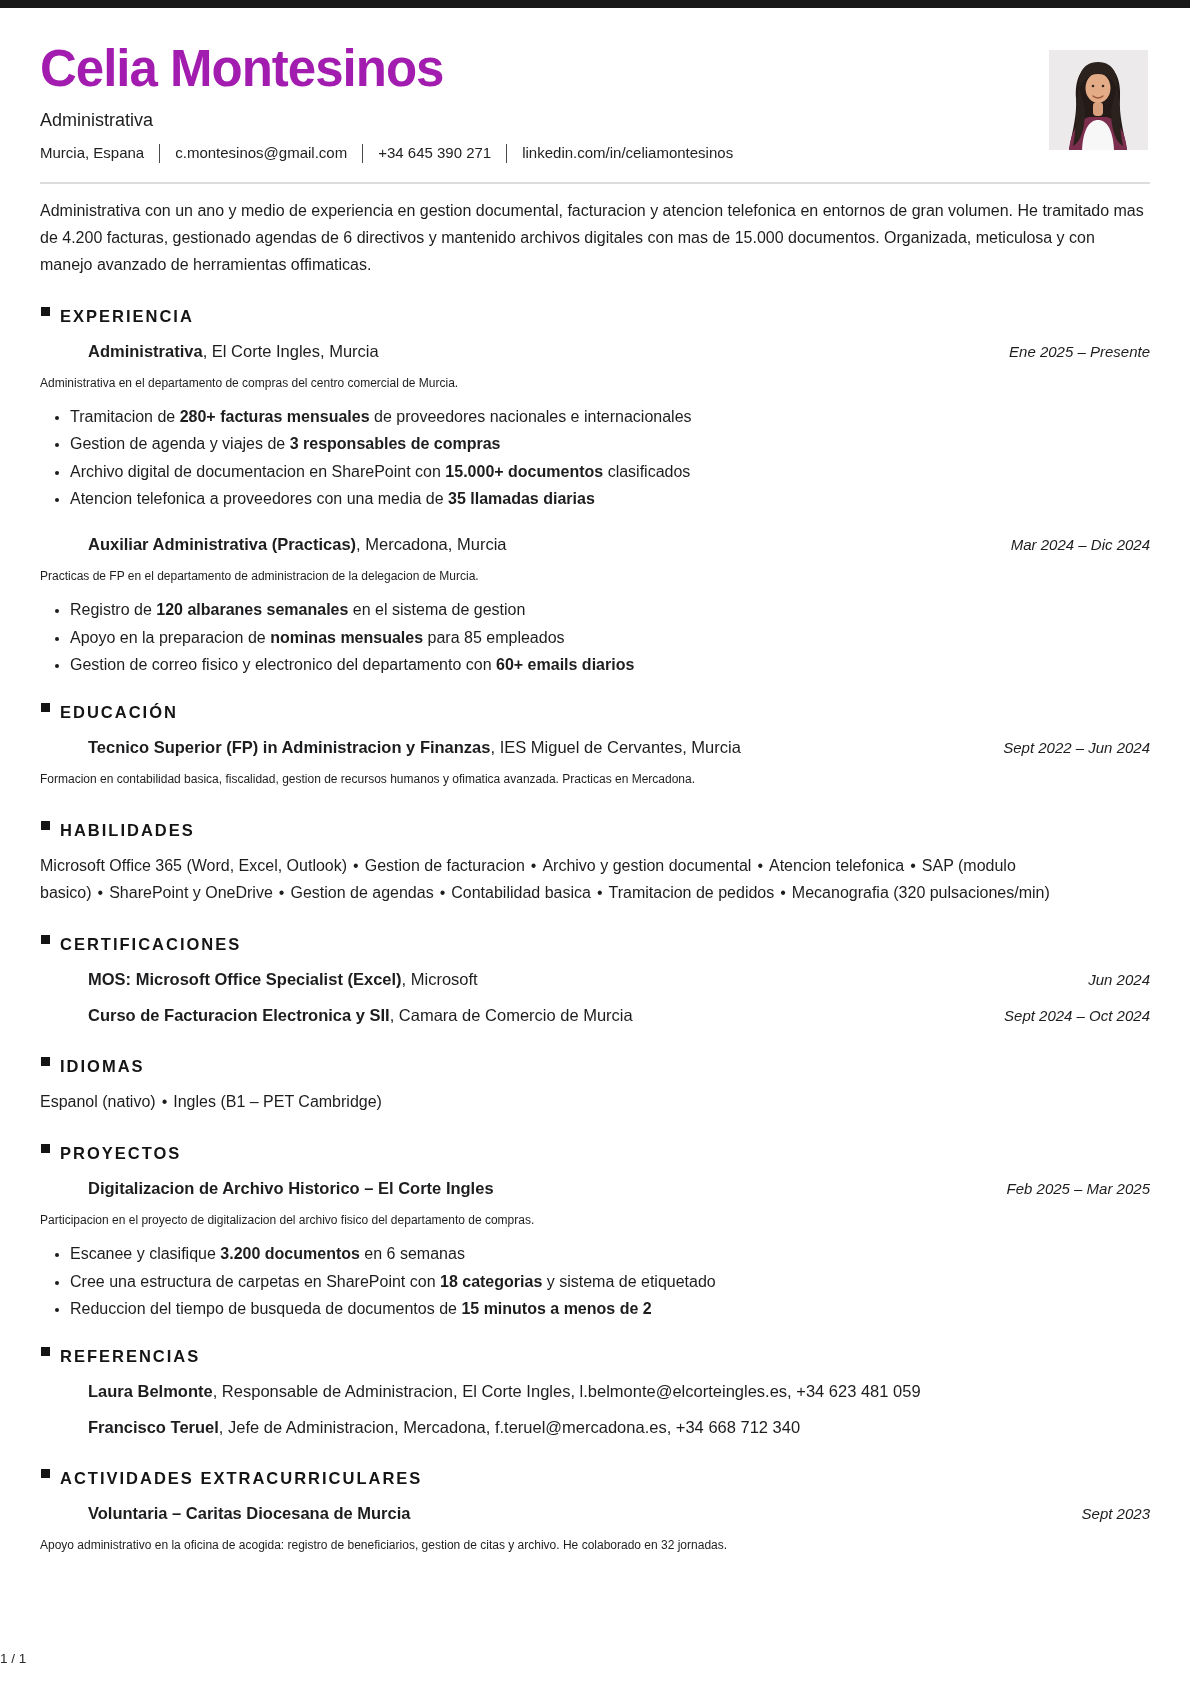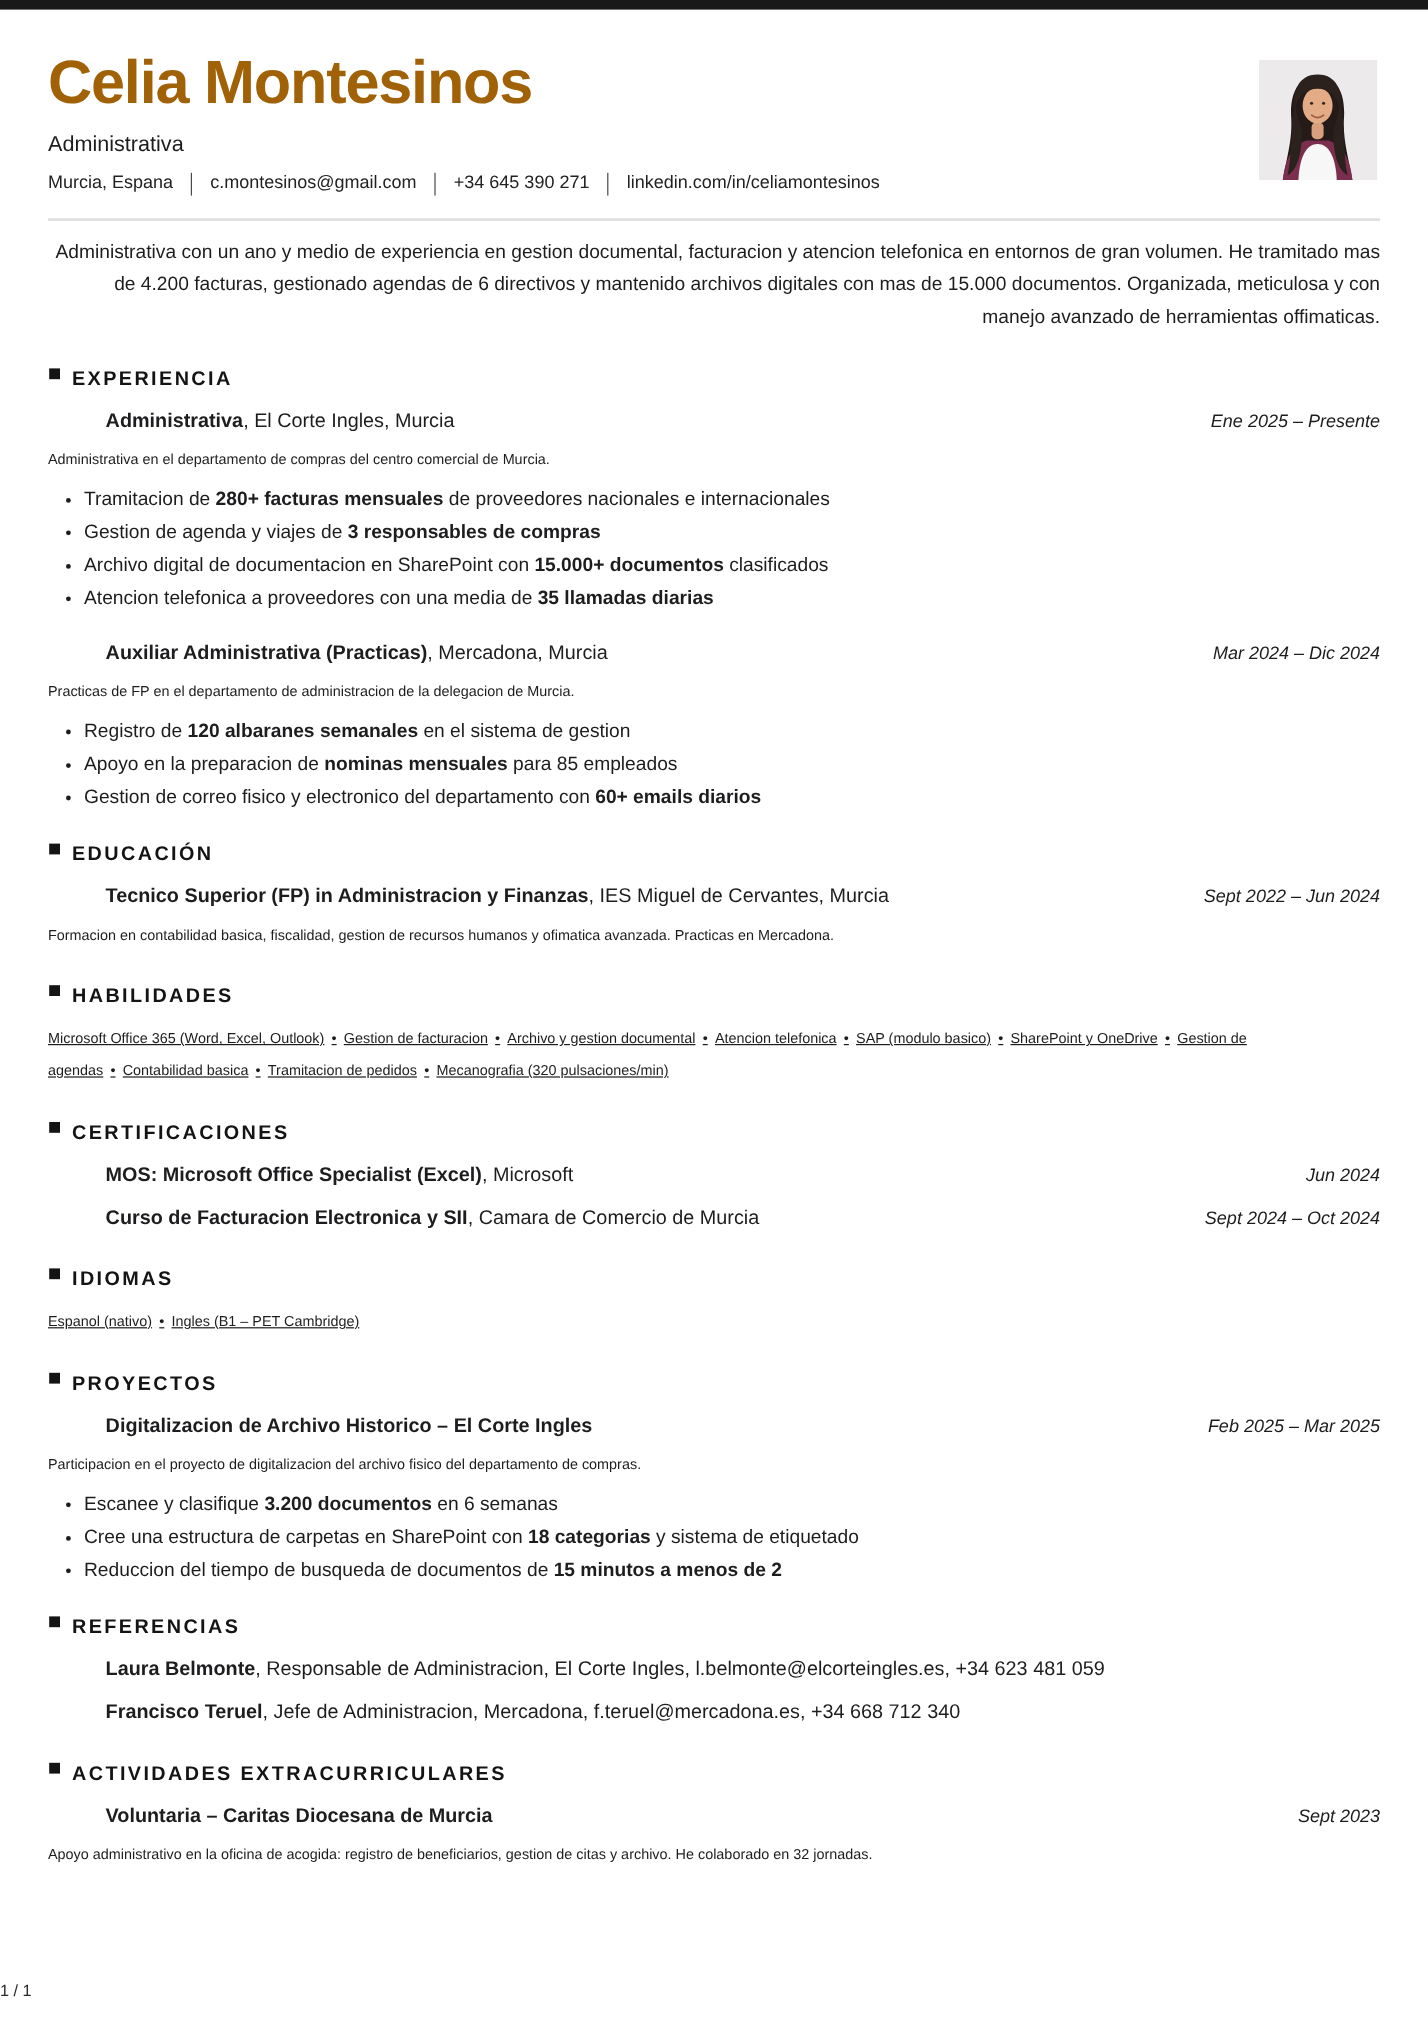--- a/index.html
+++ b/index.html
@@ -4,46 +4,46 @@
 <style>
   html,body{margin:0;padding:0;}
   body{
     width:1190px;height:1683px;position:relative;background:#ffffff;
     font-family:"Liberation Sans", sans-serif;color:#1d1d1f;overflow:hidden;
   }
   .top-bar{position:absolute;top:0;left:0;width:100%;height:8px;background:#191919;}
   .page{padding:8px 40px 0 40px;position:relative;}
   
   .resume-header{position:relative;}
-  .name{font-size:51px;font-weight:700;letter-spacing:-1px;line-height:1.05;margin:34px 0 0 0;color:#a16207;}
+  .name{font-size:51px;font-weight:700;letter-spacing:-1px;line-height:1.05;margin:34px 0 0 0;color:#a21caf;}
   .job-title{font-size:18px;margin-top:14px;color:#1d1d1f;}
   .contact-row{display:flex;margin-top:13px;font-size:15px;color:#222;}
   .contact-item{white-space:nowrap;}
   .vsep{display:inline-block;width:1px;height:19px;background:#4a4a4a;margin:0 15px;}
   .photo{position:absolute;top:8px;right:2px;width:99px;height:100px;overflow:hidden;}
   .divider{height:2px;background:#dcdcdc;border:none;margin:19px 0 0 0;}
-  .summary{font-size:16px;line-height:27px;margin:13px 0 0 0;text-align:right;}
+  .summary{font-size:16px;line-height:27px;margin:13px 0 0 0;}
   
   .section{margin-top:29px;}
   .section-title{display:flex;align-items:flex-start;font-size:16.5px;font-weight:700;letter-spacing:2px;margin:1px;color:#141414;}
   .sq{width:9px;height:9px;background:#141414;margin-right:10px;flex:0 0 auto;}
   .entry{margin-top:13px;}
   .entry + .entry{margin-top:24px;}
   .section-certificaciones .entry + .entry,
   .section-referencias .entry + .entry{margin-top:11px;}
   .entry-head{display:flex;justify-content:space-between;align-items:baseline;margin-left:48px;}
   .entry-heading{font-size:16.5px;line-height:25px;}
   .entry-heading .b{font-weight:700;}
   .entry-date{font-style:italic;font-size:15px;white-space:nowrap;margin-left:24px;color:#1d1d1f;}
   .entry-desc{font-size:12px;line-height:26px;margin:6px 0 0 0;}
   .entry-bullets{margin:11px 0 0 0;padding:0 0 0 30px;}
   .entry-bullets li{font-size:16px;line-height:19px;margin-top:8.5px;}
   .entry-bullets li::marker{font-size:13px;}
   li .b, .inline-list .b{font-weight:700;}
-  .inline-list{font-size:12px;line-height:27px;margin:12px 0 0 0;text-decoration:underline;}
+  .inline-list{font-size:16px;line-height:27px;margin:12px 0 0 0;}
   .dot-sep{margin:0 6px;}
   .footer{position:absolute;bottom:17px;left:0;width:100%;text-align:left;font-size:13.5px;color:#2a2a2a;}
 </style>
 </head>
 <body>
 
 <div class="top-bar"></div>
 
 <div class="page">
 

